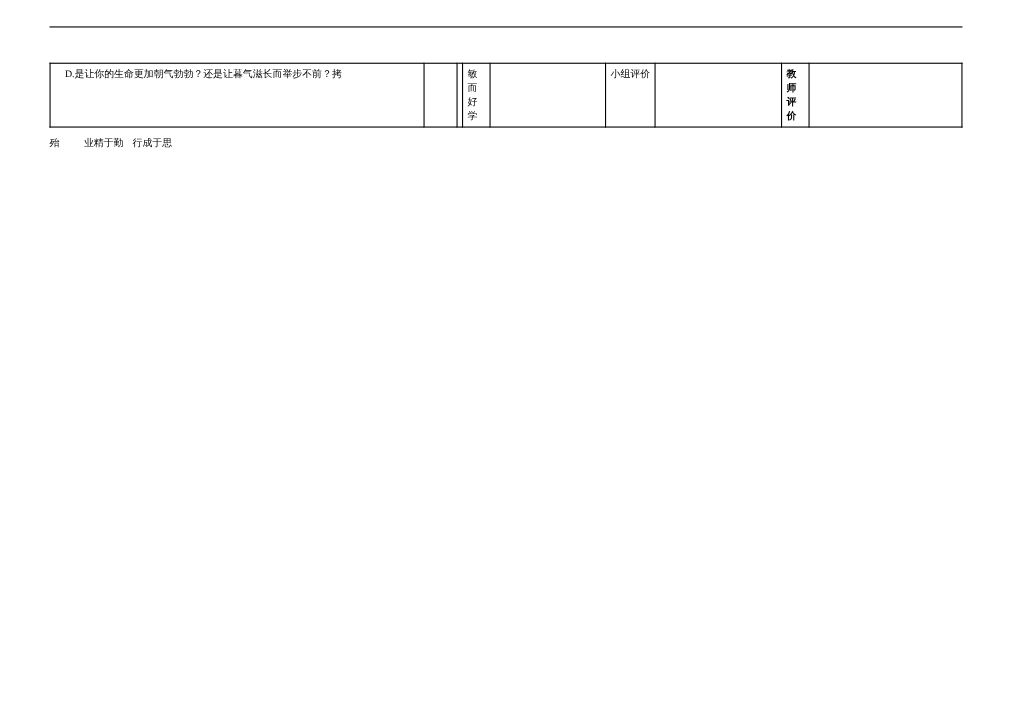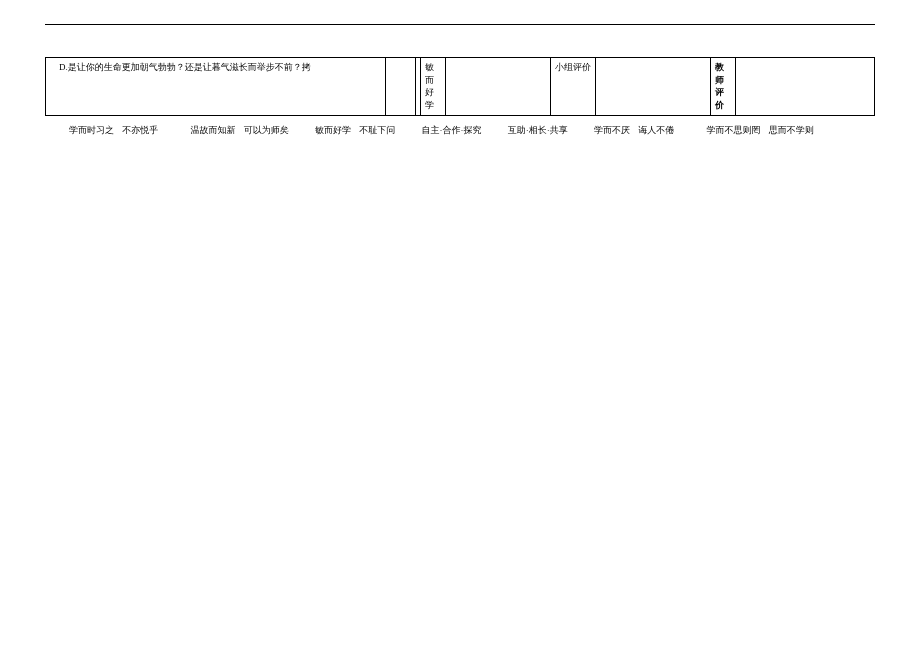--- a/index.html
+++ b/index.html
@@ -89,26 +89,17 @@
       <td class="col7"></td>
       <td class="col8">教师评价</td>
       <td class="col9"></td>
     </tr>
   </tbody>
     </table>
 </div>
 
 <div class="footer-text">
   <div class="footer-line">
-    <span style="margin-left:24px">学而时习之</span>
-    <span class="gap-sm">不亦悦乎</span>
-    <span class="gap-lg">温故而知新</span>
-    <span class="gap-sm">可以为师矣</span>
-    <span class="gap-md">敏而好学</span>
-    <span class="gap-sm">不耻下问</span>
-    <span class="gap-md">自主·合作·探究</span>
-    <span class="gap-md">互助·相长·共享</span>
-    <span class="gap-md">学而不厌</span>
-    <span class="gap-sm">诲人不倦</span>
-    <span class="gap-lg">学而不思则罔</span>
-    <span class="gap-sm">思而不学则</span>
+    <span>殆</span>
+    <span style="margin-left:20px">业精于勤</span>
+    <span class="gap-sm">行成于思</span>
   </div>
 </div>
 
 </body></html>

